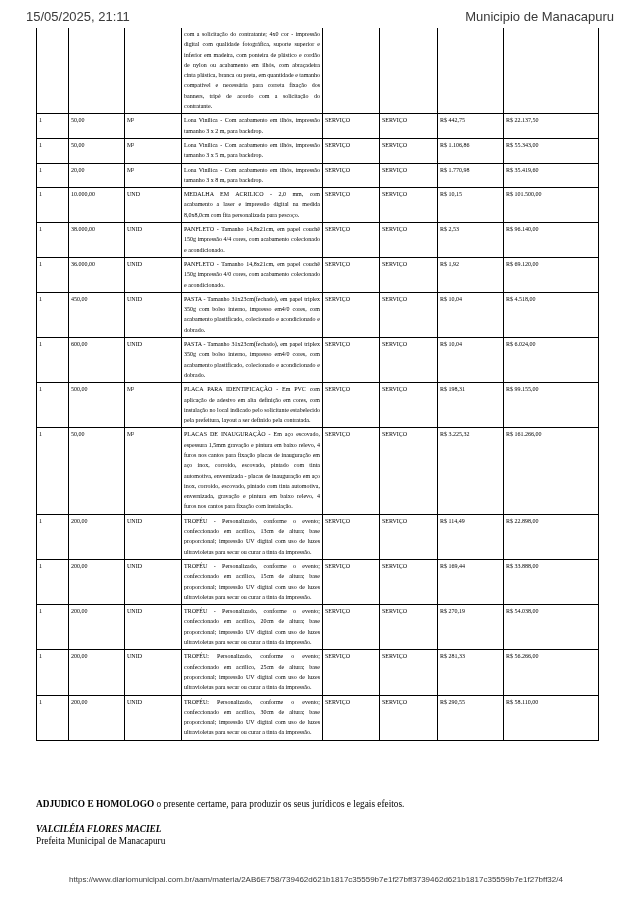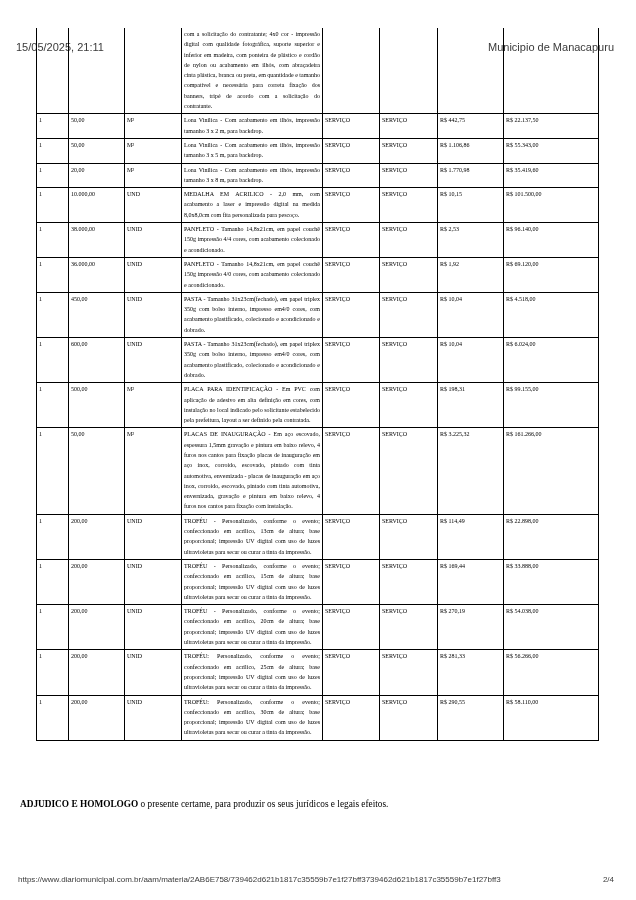--- a/index.html
+++ b/index.html
@@ -4,54 +4,54 @@
 <style>
   * { box-sizing: border-box; -webkit-text-size-adjust: none; }
   html, body { margin: 0; padding: 0; }
   body {
     width: 636px; height: 900px; position: relative;
     background: #ffffff; color: #000;
     font-family: "Liberation Serif", serif;
     overflow: hidden;
   }
   .print-header {
-    position: absolute; top: 9px; left: 16px; right: 22px; height: 14px;
-    font-family: "Liberation Sans", sans-serif; font-size: 11px; color: #3a3a3a; margin-top: 32px;
+    position: absolute; top: 9px; left: 26px; right: 22px; height: 14px;
+    font-family: "Liberation Sans", sans-serif; font-size: 13px; color: #3a3a3a;
   }
   .print-header .datetime { position: absolute; left: 0; top: 0; }
   .print-header .doc-title { position: absolute; left: 0; right: 0; top: 0; text-align: right; }
 
   table.items {
     position: absolute; top: 28px; left: 36px;
     width: 562px; border-collapse: collapse; table-layout: fixed;
   }
   table.items td {
     border: 0.8px solid #000;
     vertical-align: top;
     padding: 1px 2px 2px 2px;
     font-size: 6px; line-height: 10.3px;
     overflow: hidden;
     word-wrap: break-word;
   }
   table.items tr:first-child td { border-top: none; }
   table.items td.desc { text-align: justify; }
 
   .closing {
-    position: absolute; left: 20px; right: 30px; top: 799px;
+    position: absolute; left: 36px; right: 30px; top: 799px;
     font-size: 9.3px; line-height: 11px; color: #000;
   }
   .closing p { margin: 0 0 14px 0; }
   .closing .sig-block { margin-top: 8px; }
   .closing .sig-name { font-weight: bold; font-style: italic; }
   .closing .sig-title { margin-top: 1px; }
 
   .print-footer {
     position: absolute; left: 18px; right: 22px; top: 875px;
     font-family: "Liberation Sans", sans-serif; font-size: 8px; color: #3a3a3a;
-    display: flex; justify-content: space-between;
+    display: flex; justify-content: center;
   }
   .print-footer .url { max-width: 560px; }
 </style>
 </head>
 <body>
 
 <div class="print-header">
   <span class="datetime">15/05/2025, 21:11</span>
   <span class="doc-title">Municipio de Manacapuru</span>
 </div>
@@ -226,18 +226,22 @@
         <td>SERVIÇO</td>
         <td>SERVIÇO</td>
         <td>R$ 290,55</td>
         <td>R$ 58.110,00</td>
       </tr>
     </tbody>
 </table>
 
 <div class="closing">
   <p><b>ADJUDICO E HOMOLOGO</b><span> o presente certame, para produzir os seus jurídicos e legais efeitos.</span></p>
+  <div class="sig-block">
+    <div class="sig-name">VALCILÉIA FLORES MACIEL</div>
+    <div class="sig-title">Prefeita Municipal de Manacapuru</div>
+  </div>
 </div>
 
 <div class="print-footer">
   <span class="url">https://www.diariomunicipal.com.br/aam/materia/2AB6E758/739462d621b1817c35559b7e1f27bff3739462d621b1817c35559b7e1f27bff3</span>
   <span class="page-num">2/4</span>
 </div>
 
 </body></html>

